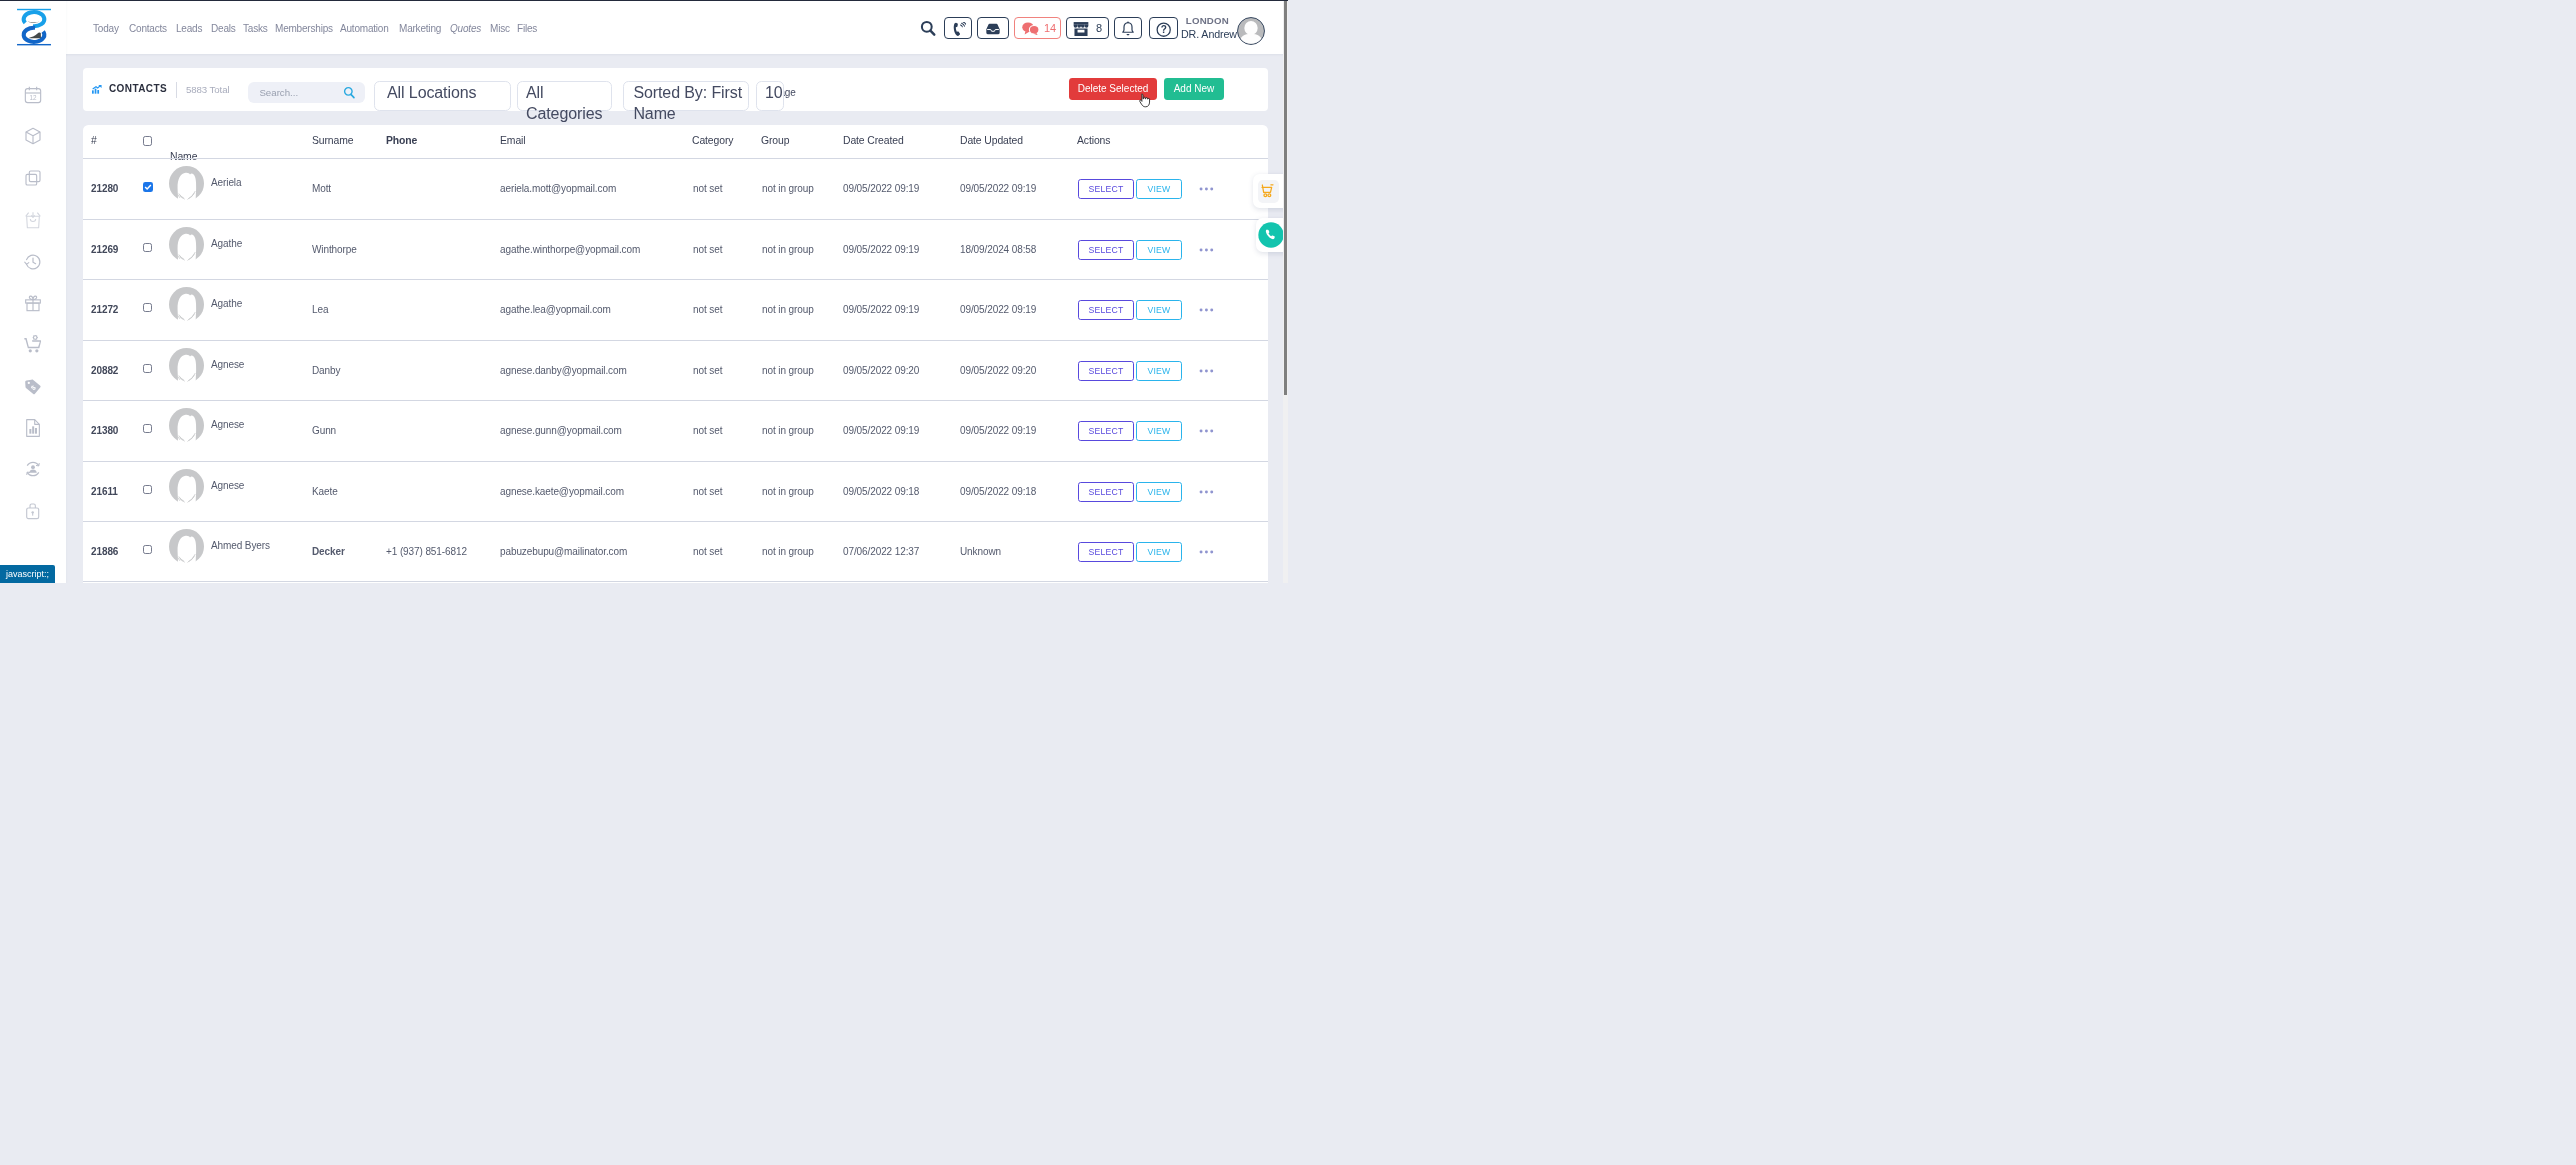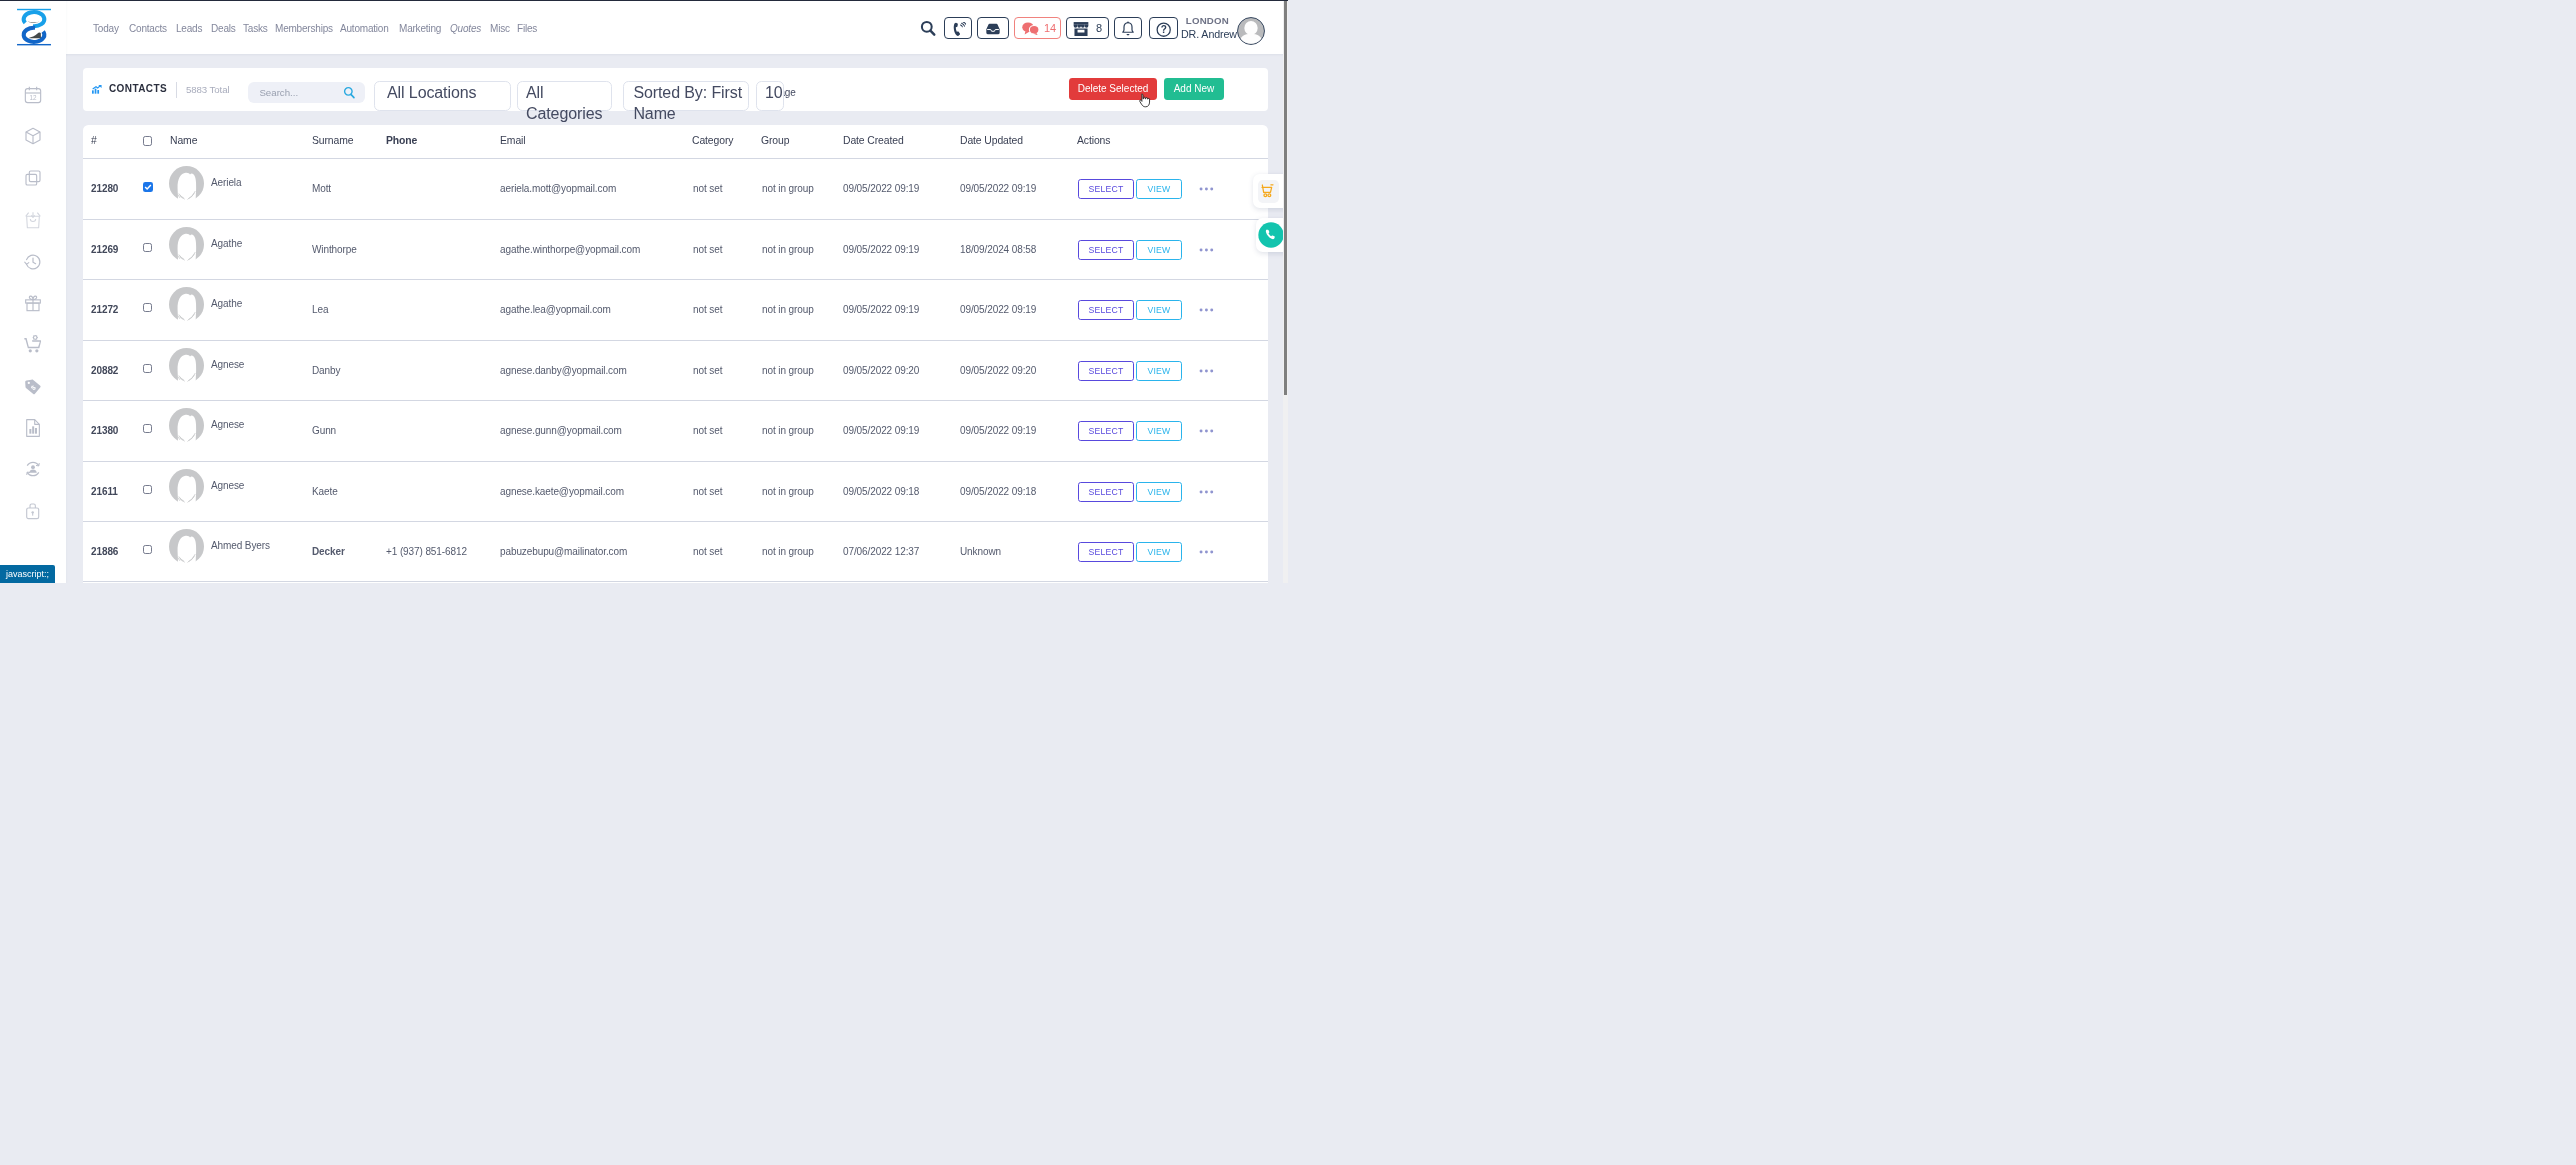--- a/index.html
+++ b/index.html
@@ -157,21 +157,21 @@
   <rect x="8" y="7.5" width="2.6" height="5.5" fill="#2196f3"></rect>
   <path d="M1 6 L6 2.5 L8.6 4.5 L13 0.5" fill="none" stroke="#2196f3" stroke-width="1.7"></path>
   <path d="M9.5 0 L14.3 0 L14.3 4.5 Z" fill="#2196f3"></path>
 </svg>
 
 
 <div id="tablecard"></div>
 <div id="thead" class="abs" style="left:83px; top:125px; width:1185px; height:32px; z-index:22;">
   <div class="hcell" style="left:8px;">#</div>
   <div class="cb" style="left:60px; top:11.4px;"></div>
-  <div class="hcell" style="left:87px;">Name</div>
+  <div class="hcell" style="left:87px;margin-top:16px;">Name</div>
   <div class="hcell" style="left:229px;">Surname</div>
   <div class="hcell" style="left:303px;font-weight:bold;">Phone</div>
   <div class="hcell" style="left:417px;">Email</div>
   <div class="hcell" style="left:609px;">Category</div>
   <div class="hcell" style="left:678px;">Group</div>
   <div class="hcell" style="left:760px;">Date Created</div>
   <div class="hcell" style="left:877px;">Date Updated</div>
   <div class="hcell" style="left:994px;">Actions</div>
 </div>
 

